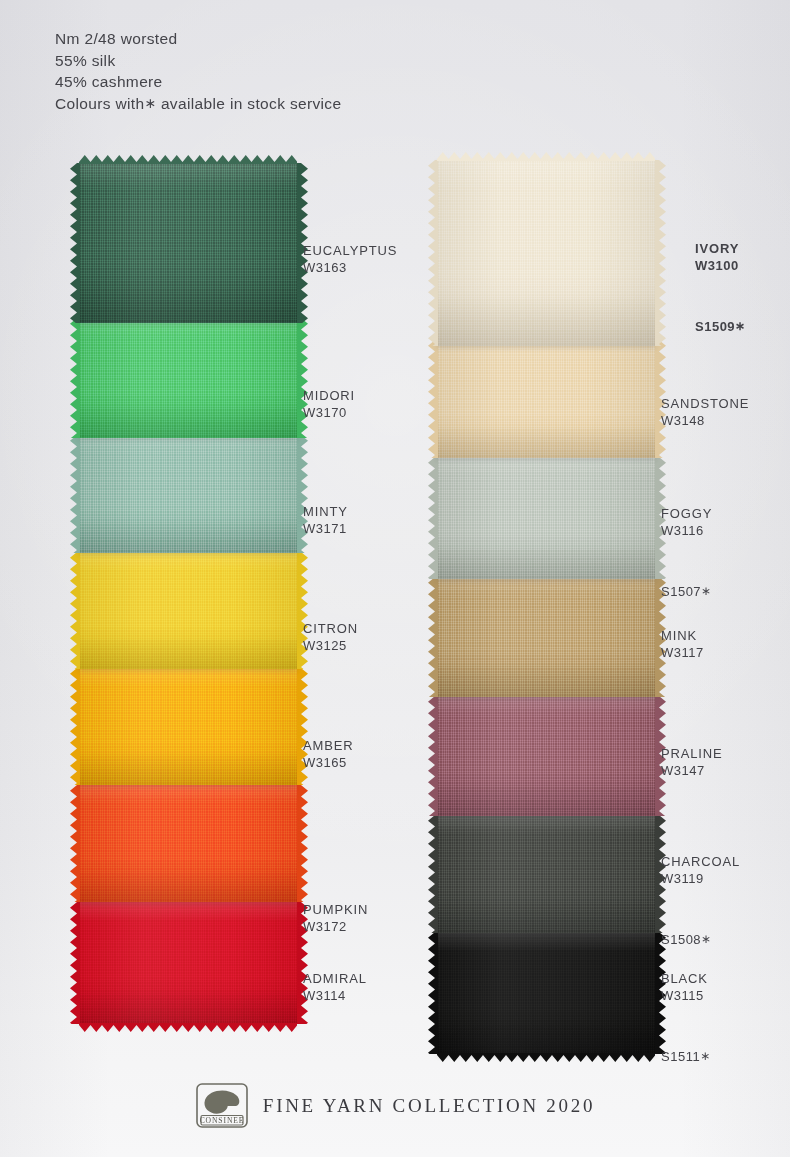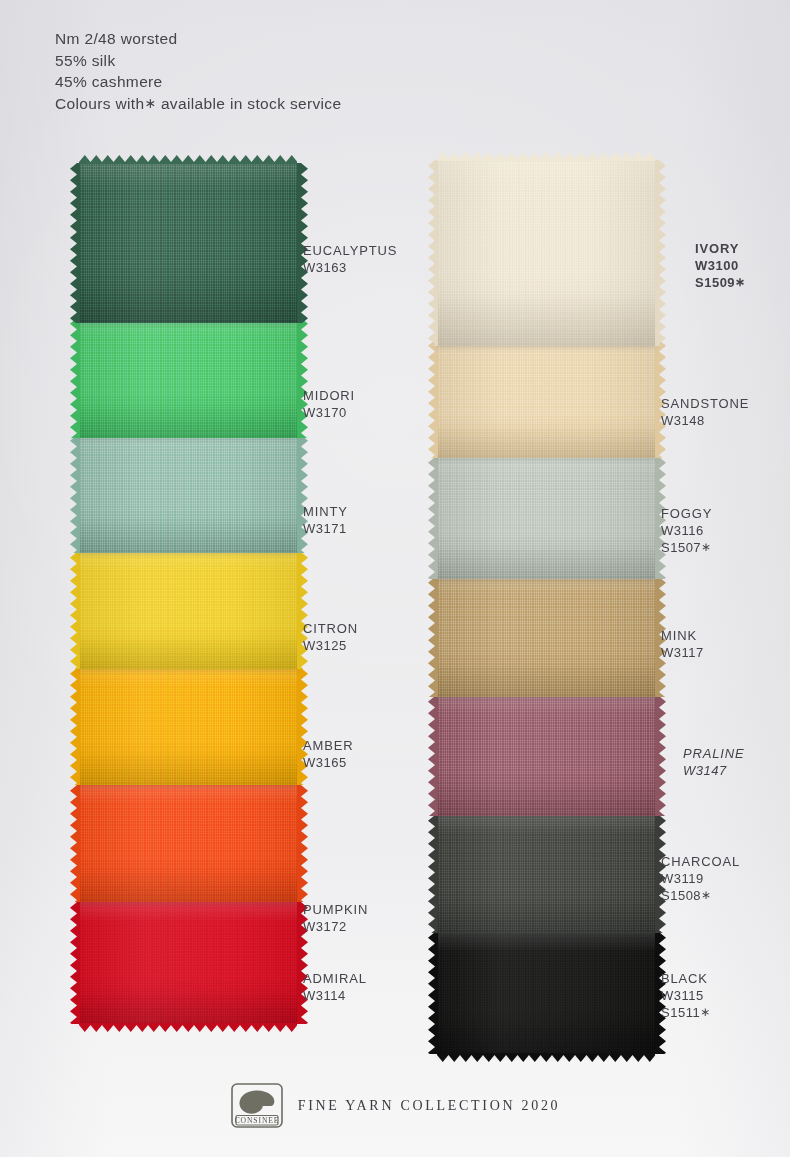--- a/index.html
+++ b/index.html
@@ -123,21 +123,21 @@
   .label {
     position: absolute;
     font-size: 13px;
     line-height: 17.2px;
     color: #434349;
     letter-spacing: 0.85px;
     white-space: nowrap;
     z-index: 6;
   }
   .label .code { letter-spacing: 0.5px; }
-  .label .stock { letter-spacing: 0.5px; }
+  .label .stock { letter-spacing: 0.5px; margin-top: 44px; }
   .label .stock .star {
     letter-spacing: 0;
     font-size: 12px;
     vertical-align: 1px;
   }
 
   
   #footer {
     position: absolute;
     left: 0;
@@ -150,21 +150,21 @@
     z-index: 5;
   }
   #logo-mark {
     width: 54px;
     height: 47px;
     position: relative;
     flex: none;
   }
   #footer-text {
     font-family: "Liberation Serif", serif;
-    font-size: 14px;
+    font-size: 19px;
     letter-spacing: 2.7px;
     color: #3b3b40;
     white-space: nowrap;
   }
 </style>
 </head>
 <body>
 
 <div id="page">
 
@@ -476,21 +476,21 @@
     </div>
     <div class="label" style="left: 661px; top: 505px;">
       <div class="name">FOGGY</div>
       <div class="code">W3116</div>
       <div class="stock"><span>S1507</span><span class="star">∗</span></div>
     </div>
     <div class="label" style="left: 661px; top: 627px;">
       <div class="name">MINK</div>
       <div class="code">W3117</div>
     </div>
-    <div class="label" style="left: 683px; top: 745px; font-style: italic;">
+    <div class="label" style="left: 661px; top: 745px;">
       <div class="name">PRALINE</div>
       <div class="code">W3147</div>
     </div>
     <div class="label" style="left: 661px; top: 853px;">
       <div class="name">CHARCOAL</div>
       <div class="code">W3119</div>
       <div class="stock"><span>S1508</span><span class="star">∗</span></div>
     </div>
     <div class="label" style="left: 661px; top: 970px;">
       <div class="name">BLACK</div>

